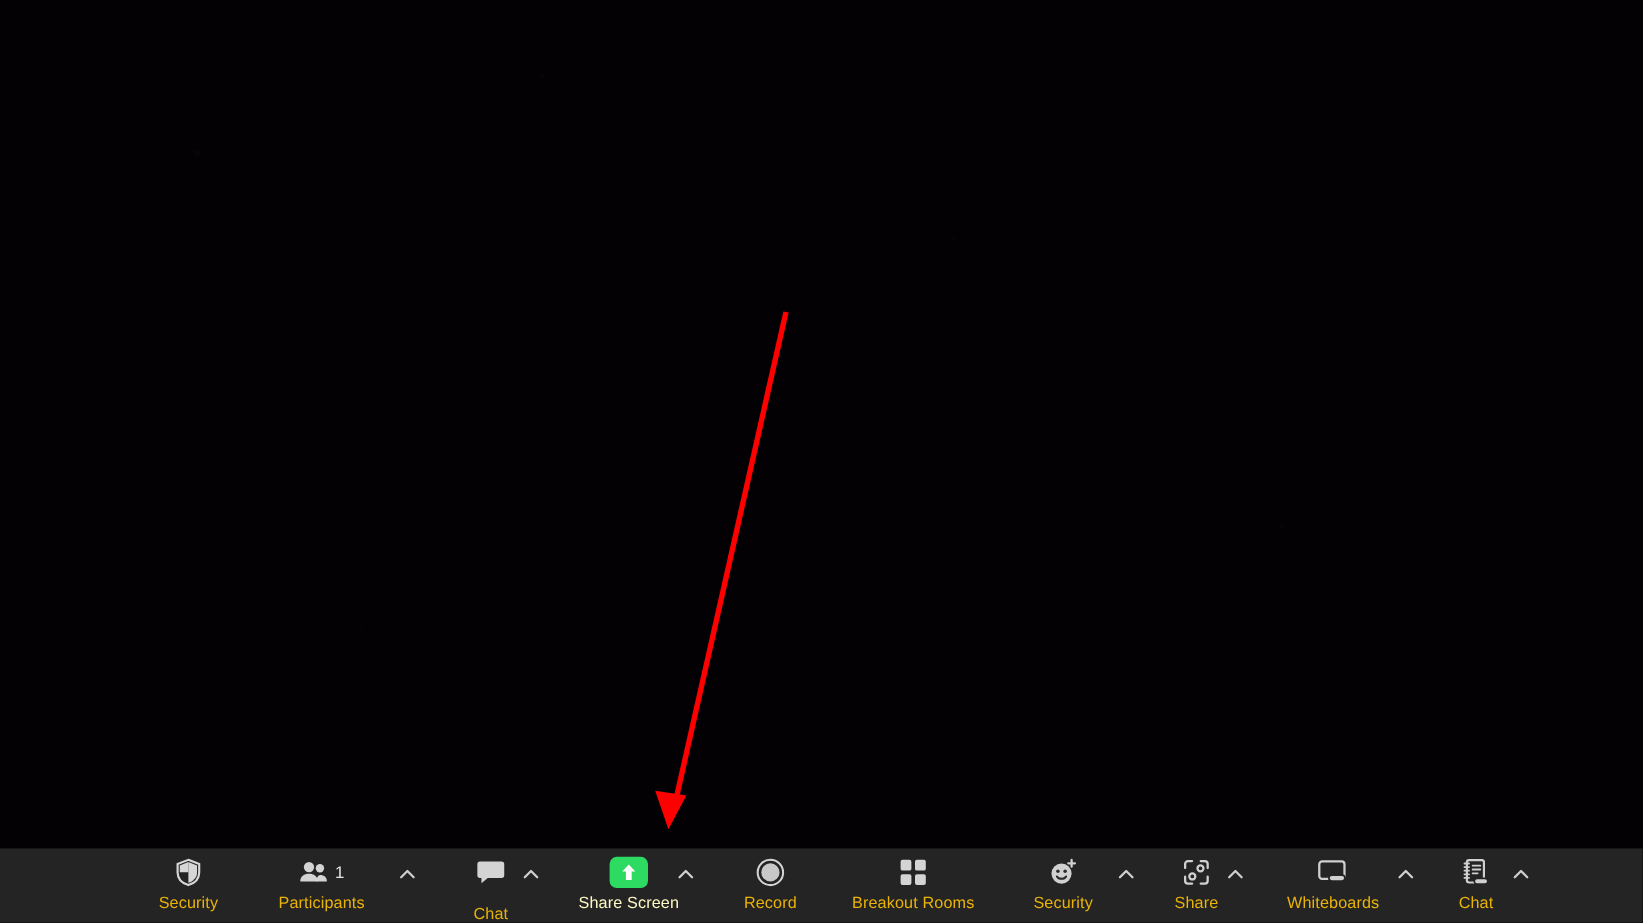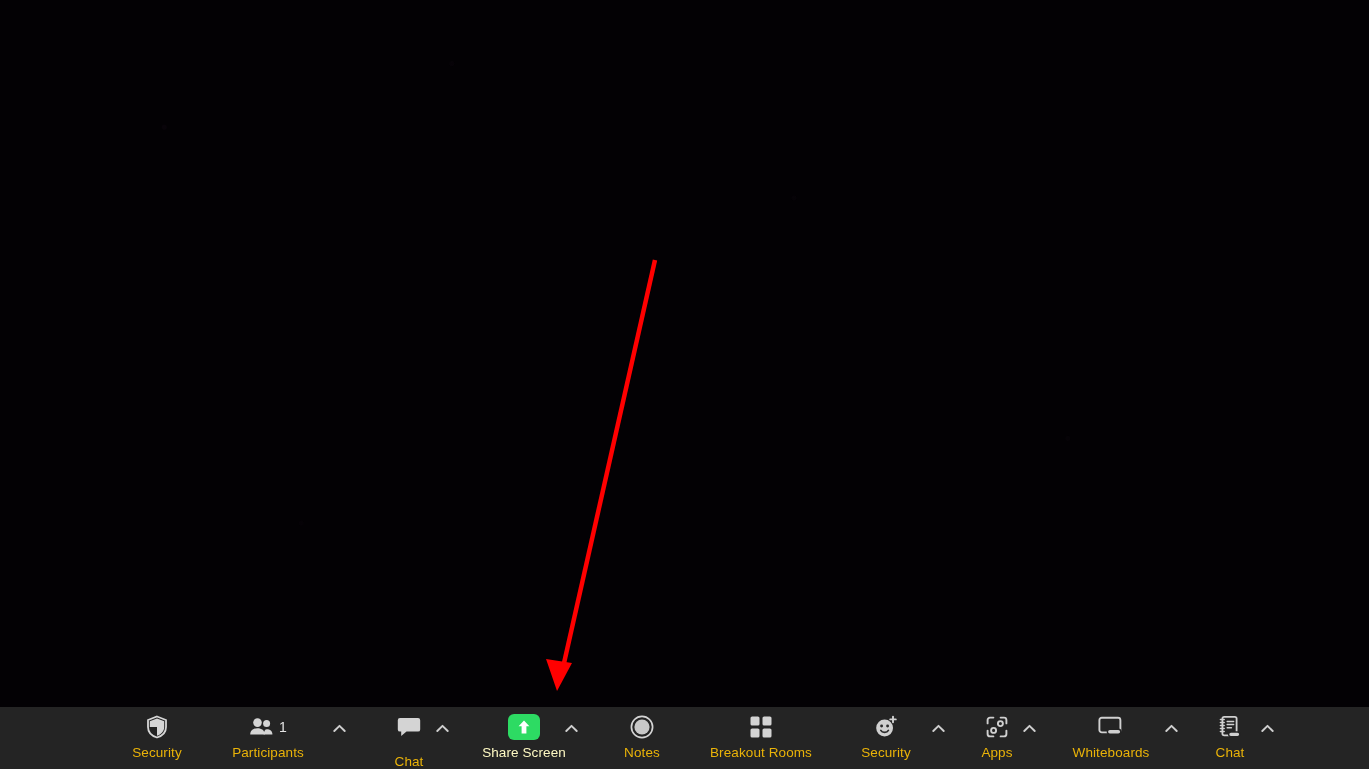--- a/index.html
+++ b/index.html
@@ -199,21 +199,21 @@
       </div>
     </div>
 
     <div class="tb-item" style="width:80px; margin-left:28px;">
       <div class="tb-icon">
         <svg width="24" height="24" viewBox="0 0 24 24">
           <circle cx="12" cy="12" r="10.6" fill="none" stroke="#d4d4d4" stroke-width="1.7"></circle>
           <circle cx="12" cy="12" r="7.6" fill="#c8c8c8"></circle>
         </svg>
       </div>
-      <div class="tb-label">Notes</div>
+      <div class="tb-label">Record</div>
     </div>
 
     <div class="tb-item" style="width:130px; margin-left:14px;">
       <div class="tb-icon">
         <svg width="24" height="24" viewBox="0 0 24 24">
           <rect x="1.5" y="1.5" width="9" height="9" rx="1.6" fill="#d4d4d4"></rect>
           <rect x="13.5" y="1.5" width="9" height="9" rx="1.6" fill="#d4d4d4"></rect>
           <rect x="1.5" y="13.5" width="9" height="9" rx="1.6" fill="#d4d4d4"></rect>
           <rect x="13.5" y="13.5" width="9" height="9" rx="1.6" fill="#d4d4d4"></rect>
         </svg>
@@ -243,21 +243,21 @@
       <div class="tb-icon">
         <svg width="24" height="24" viewBox="0 0 24 24">
           <path d="M8.4 2.6 H5 A2.4 2.4 0 0 0 2.6 5 V8.4" fill="none" stroke="#d0d0d0" stroke-width="1.9" stroke-linecap="round"></path>
           <path d="M15.6 2.6 H19 A2.4 2.4 0 0 1 21.4 5 V8.4" fill="none" stroke="#d0d0d0" stroke-width="1.9" stroke-linecap="round"></path>
           <path d="M21.4 15.6 V19 A2.4 2.4 0 0 1 19 21.4 H15.6" fill="none" stroke="#d0d0d0" stroke-width="1.9" stroke-linecap="round"></path>
           <path d="M8.4 21.4 H5 A2.4 2.4 0 0 1 2.6 19 V15.6" fill="none" stroke="#d0d0d0" stroke-width="1.9" stroke-linecap="round"></path>
           <circle cx="15.4" cy="8.6" r="2.5" fill="none" stroke="#d0d0d0" stroke-width="1.9"></circle>
           <circle cx="8.6" cy="15.4" r="2.5" fill="none" stroke="#d0d0d0" stroke-width="1.9"></circle>
         </svg>
       </div>
-      <div class="tb-label">Apps</div>
+      <div class="tb-label">Share</div>
       <div class="caret" style="right:-9px;">
         <svg width="13" height="9" viewBox="0 0 13 9">
             <path d="M1.3 7 L6.5 1.8 L11.7 7" fill="none" stroke="#cfcfcf" stroke-width="1.9" stroke-linecap="round" stroke-linejoin="round"></path>
           </svg>
       </div>
     </div>
 
     <div class="tb-item" style="width:114px; margin-left:26px;text-align:center;">
       <div class="tb-icon">
         <svg width="26" height="22" viewBox="0 0 26 22">

